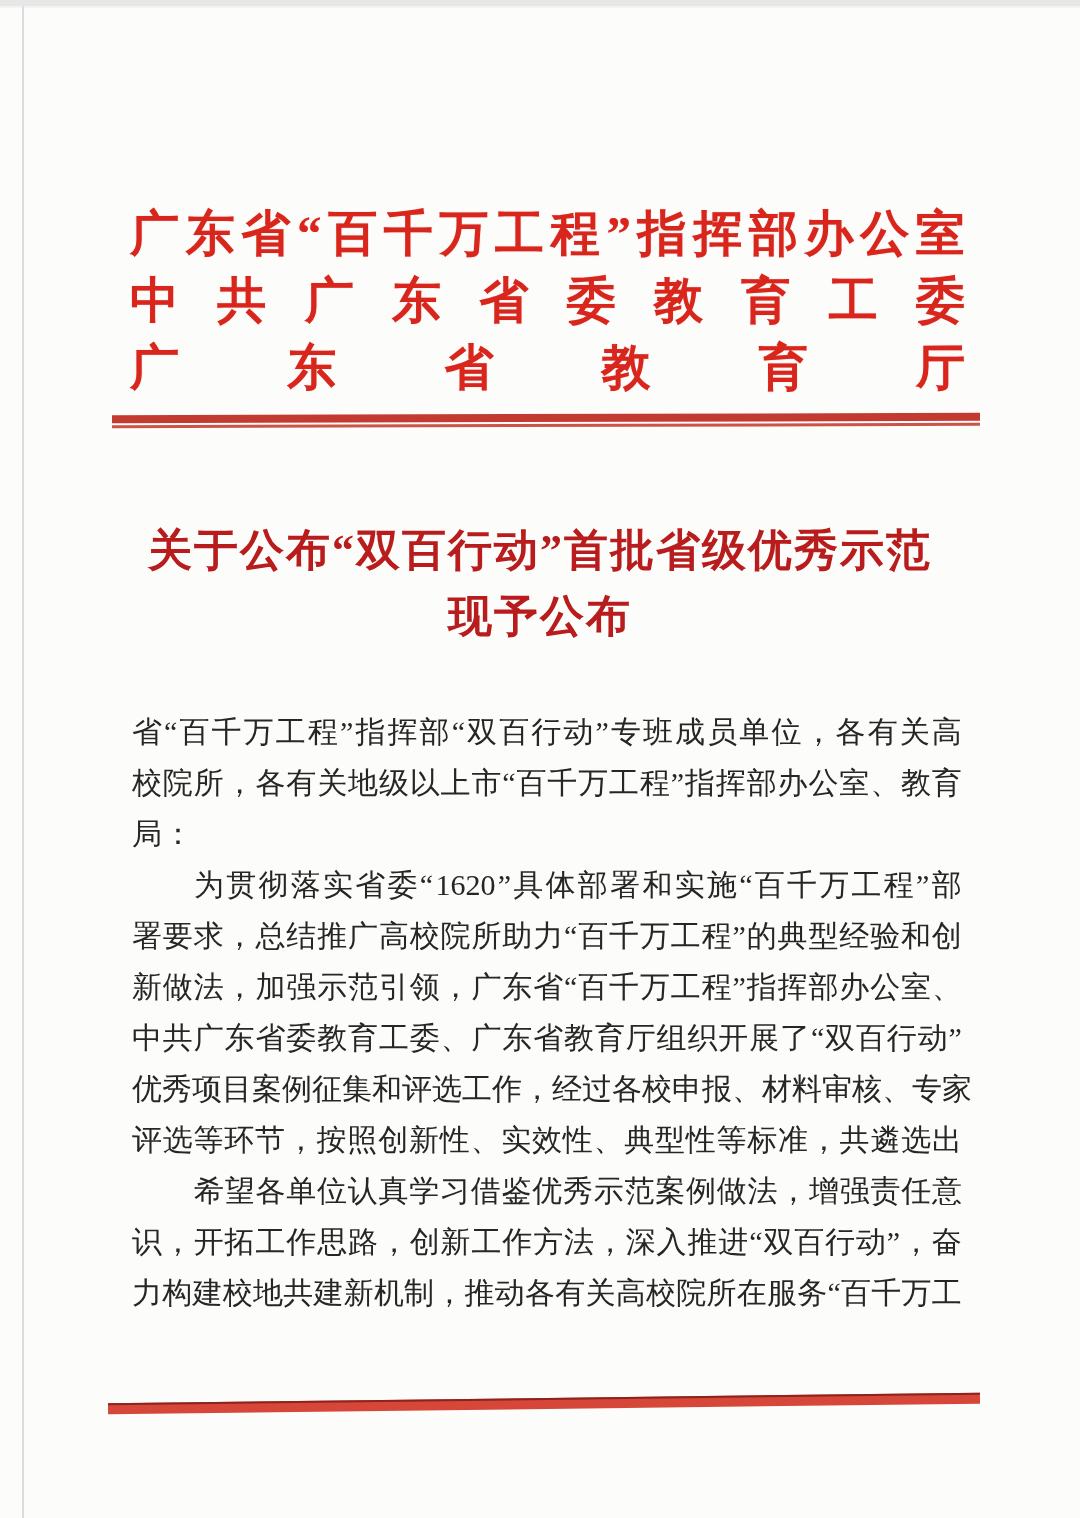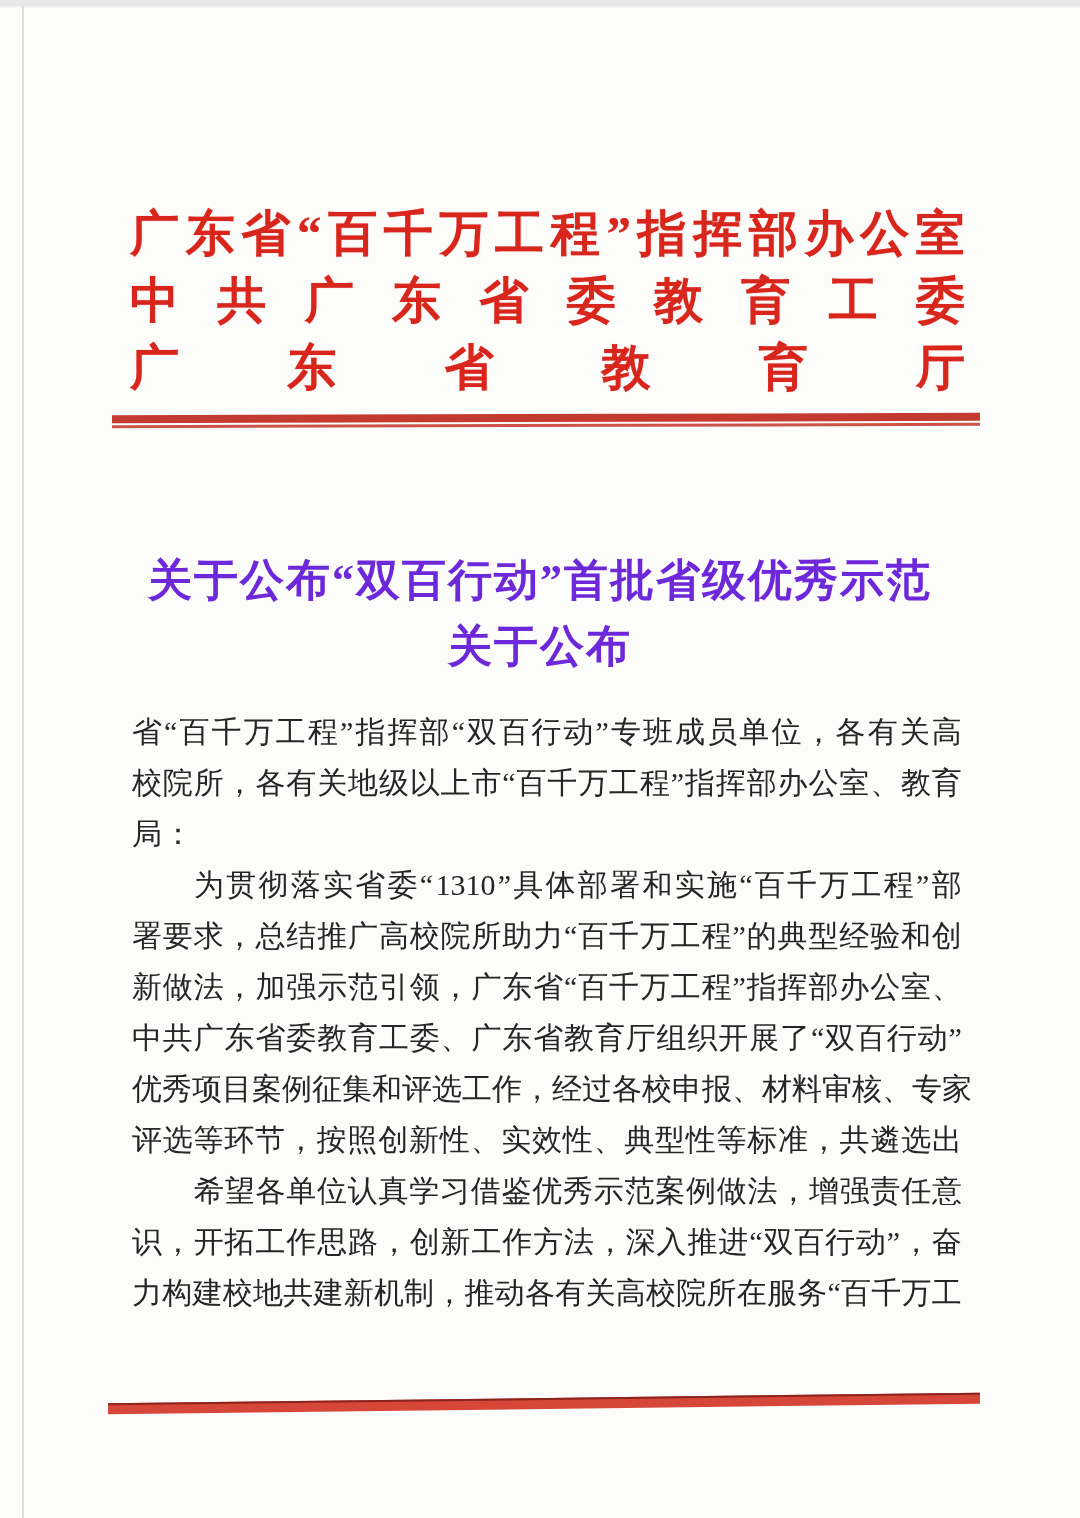--- a/index.html
+++ b/index.html
@@ -25,21 +25,21 @@
     color:#d8261d;
     text-shadow:0 0 1px rgba(216,38,29,.45);
   }
   .spread{display:flex;justify-content:space-between;align-items:center;}
   
   .separator{position:absolute;left:112px;top:414px;width:868px;transform:rotate(-.15deg);}
   .separator .thick{height:8px;background:#c23a30;}
   .separator .gap{height:2px;}
   .separator .thin{height:3px;background:#cd5349;}
   
-  .title-block{position:absolute;left:124px;top:548px;width:832px;color:#6d28d9;}
+  .title-block{position:absolute;left:124px;top:518px;width:832px;color:#b91c1c;}
   .title-line{
     font-size:44px;font-weight:bold;line-height:66px;text-align:center;
     letter-spacing:2px;
   }
   
   .body-block{position:absolute;left:132px;top:706px;width:830px;color:#262626;}
   .body-line{
     height:51px;line-height:51px;font-size:30px;
     white-space:nowrap;text-align:left;
     letter-spacing:1px;
@@ -102,21 +102,21 @@
     </div>
 
   <div class="separator">
     <div class="thick"></div>
     <div class="gap"></div>
     <div class="thin"></div>
   </div>
 
   <div class="title-block">
       <div class="title-line">关于公布“双百行动”首批省级优秀示范</div>
-      <div class="title-line">关于公布</div>
+      <div class="title-line">现予公布</div>
     </div>
 
   <div class="body-block">
     <div>
         <div class="body-line spread">
           <span>省</span>
           <span>“</span>
           <span>百</span>
           <span>千</span>
           <span>万</span>
@@ -179,21 +179,21 @@
     <div>
         <div class="body-line indent spread">
           <span>为</span>
           <span>贯</span>
           <span>彻</span>
           <span>落</span>
           <span>实</span>
           <span>省</span>
           <span>委</span>
           <span>“</span>
-          <span>1310</span>
+          <span>1620</span>
           <span>”</span>
           <span>具</span>
           <span>体</span>
           <span>部</span>
           <span>署</span>
           <span>和</span>
           <span>实</span>
           <span>施</span>
           <span>“</span>
           <span>百</span>

